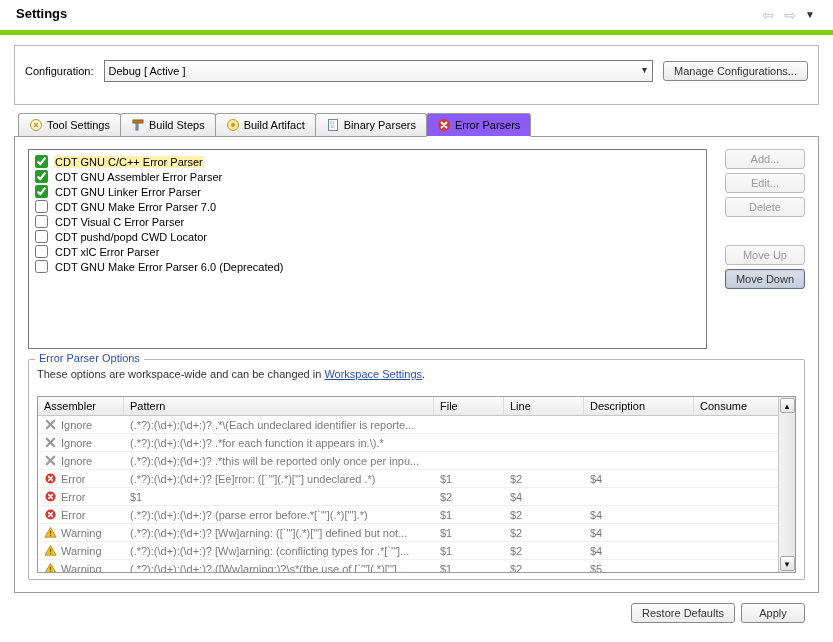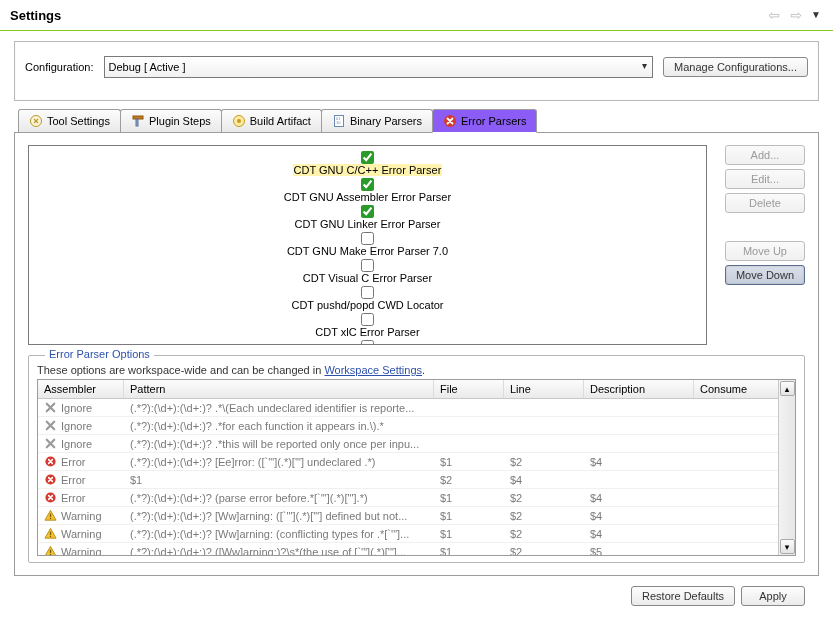--- a/index.html
+++ b/index.html
@@ -1,18 +1,18 @@
 <!DOCTYPE html>
 <html><head>
 <meta charset="utf-8">
 <style>
 * { box-sizing: border-box; margin: 0; padding: 0; }
 body { font-family: Tahoma, Arial, sans-serif; font-size: 11px; background: #fff; color: #000; width: 833px; height: 642px; overflow: hidden; }
 
-.header { display: flex; align-items: center; justify-content: space-between; padding: 6px 10px; border-bottom: 1px solid #84cc16; background:#fff; }
+.header { display: flex; justify-content: space-between; padding: 6px 16px; border-bottom: 5px solid #84cc16; background:#fff; }
 .header h1 { font-size: 13px; font-weight: bold; }
 .header-nav { display: flex; align-items: center; gap: 4px; }
 .arrow-btn { width:18px; height:18px; background:none; border:none; cursor:pointer; color:#bbb; font-size:14px; line-height:1; }
 .dropdown-arrow-btn { width:14px; font-size:10px; color:#333;}
 
 .main-body { padding: 10px 14px; }
 
 .config-panel { border: 1px solid #b8b8b8; border-radius: 0; box-shadow: inset 0 0 2px rgba(0,0,0,.06); padding: 14px 10px 22px 10px; margin-bottom: 8px; display:flex; align-items:center; gap:10px; }
 .config-label { font-size: 11px; }
 .config-select { flex:1; height:22px; border:1px solid #7a7a7a; background: linear-gradient(#fff,#f1f1f1); font-size:11px; padding:2px 22px 2px 4px; appearance:none; position:relative; }
@@ -25,30 +25,30 @@
 .tabs { display:flex; align-items:flex-end; border-bottom:1px solid #9c9c9c; padding-left:4px; gap:0; }
 .tab { display:flex; align-items:center; gap:4px; padding:4px 10px; border:1px solid #9c9c9c; border-bottom:none; border-top-left-radius:3px; border-top-right-radius:3px; background: linear-gradient(#fcfcfc,#e9e9e9); cursor:pointer; position:relative; margin-right:-1px; }
 .tab.active{ background:#8b5cf6; z-index:2; border-bottom:1px solid #fff; margin-bottom:-1px;}
 .tab-ico { width:14px; height:14px; display:inline-flex; align-items:center; justify-content:center; }
 .tab-ico svg { width:14px; height:14px; }
 
 .content-panel { border:1px solid #9c9c9c; border-top:none; padding:12px 13px; display:flex; flex-direction:column; gap:10px; }
 
 .parser-row { display:flex; gap:18px; }
 .parser-list { flex:1; border:1px solid #7a7a7a; background:#fff; height:200px; padding:4px 6px; overflow:auto; }
-.parser-item { display:flex; align-items:center; padding:1px 0;flex-direction:column; }
+.parser-item { display:flex; align-items:center; gap:6px; padding:1px 0; }
 .parser-item input[type=checkbox]{ width:13px; height:13px; accent-color:#2a9b2a; }
 .parser-item.selected span { background:#fff3ad; }
 .parser-item span { padding:0 1px;}
 .side-buttons { display:flex; flex-direction:column; gap:4px; }
 .side-spacer { height:20px; }
 
 .options-group { border:1px solid #b5b5b5; border-radius:2px; padding:6px 8px 0 8px; position:relative; }
-.options-title { position:absolute; top:-8px; left:16px; background:#fff; padding:0 4px; color:#2c50aa; font-size:11px; }
-.options-desc { color:#333; margin:2px 0 3px 0; }
+.options-title { position:absolute; top:-8px; left:6px; background:#fff; padding:0 4px; color:#2c50aa; font-size:11px; }
+.options-desc { color:#333; margin:2px 0 16px 0; }
 .options-desc a { color:#2c50aa; text-decoration:underline; cursor:pointer; }
 
 .table-wrap { border:1px solid #9c9c9c; position:relative; }
 .table-head, .table-row { display:grid; grid-template-columns: 86px 310px 70px 80px 110px 90px; align-items:center; }
 .table-head { background: linear-gradient(#fcfcfc,#eaeaea); border-bottom:1px solid #c8c8c8; }
 .table-head > div { padding:3px 6px; border-right:1px solid #dcdcdc; font-weight:normal; color:#000; font-size:11px; }
 .table-body { max-height:156px; overflow:hidden; }
 .table-row { border-bottom:1px solid #f0f0f0; font-size:11px; }
 .table-row > div { padding:2px 6px; white-space:nowrap; overflow:hidden; text-overflow:ellipsis; color:#7a7a7a; }
 .sev-cell { display:flex; align-items:center; gap:4px; }
@@ -127,21 +127,21 @@
           </svg>
         </span>
         <span>Tool Settings</span>
       </div>
       <div class="tab">
         <span class="tab-ico">
           <svg viewBox="0 0 14 14">
             <use href="#ico-hammer"></use>
           </svg>
         </span>
-        <span>Plugin Steps</span>
+        <span>Build Steps</span>
       </div>
       <div class="tab">
         <span class="tab-ico">
           <svg viewBox="0 0 14 14">
             <use href="#ico-artifact"></use>
           </svg>
         </span>
         <span>Build Artifact</span>
       </div>
       <div class="tab">

